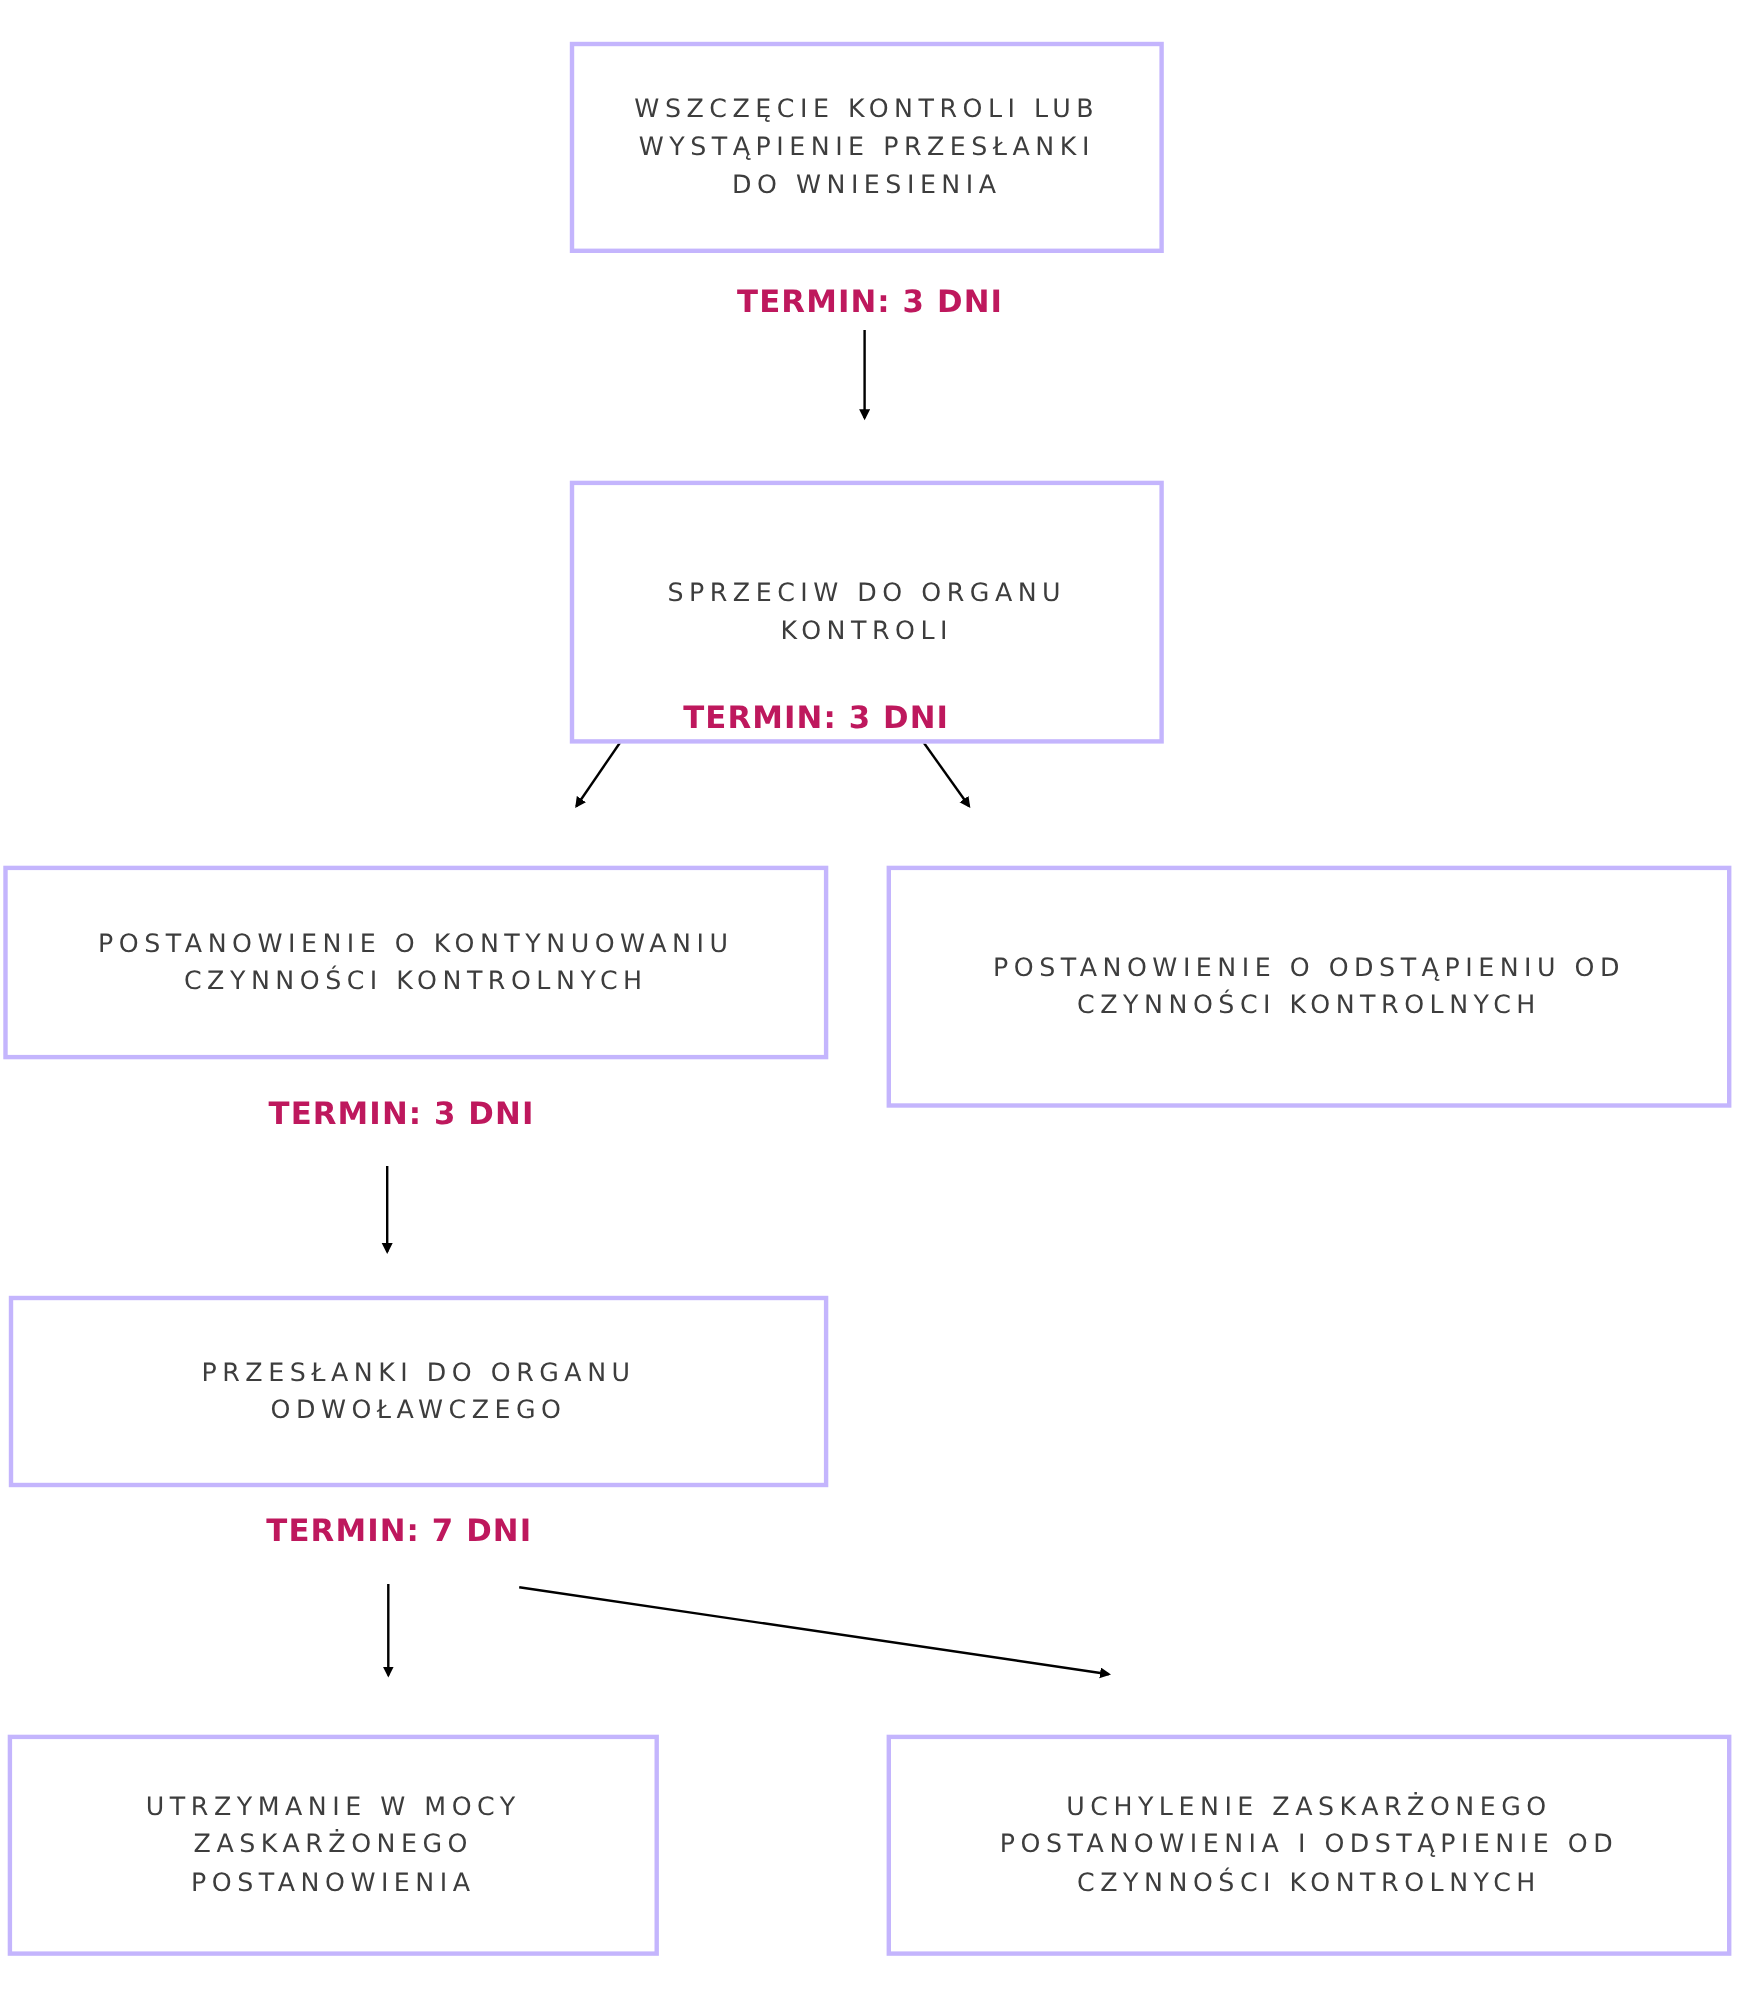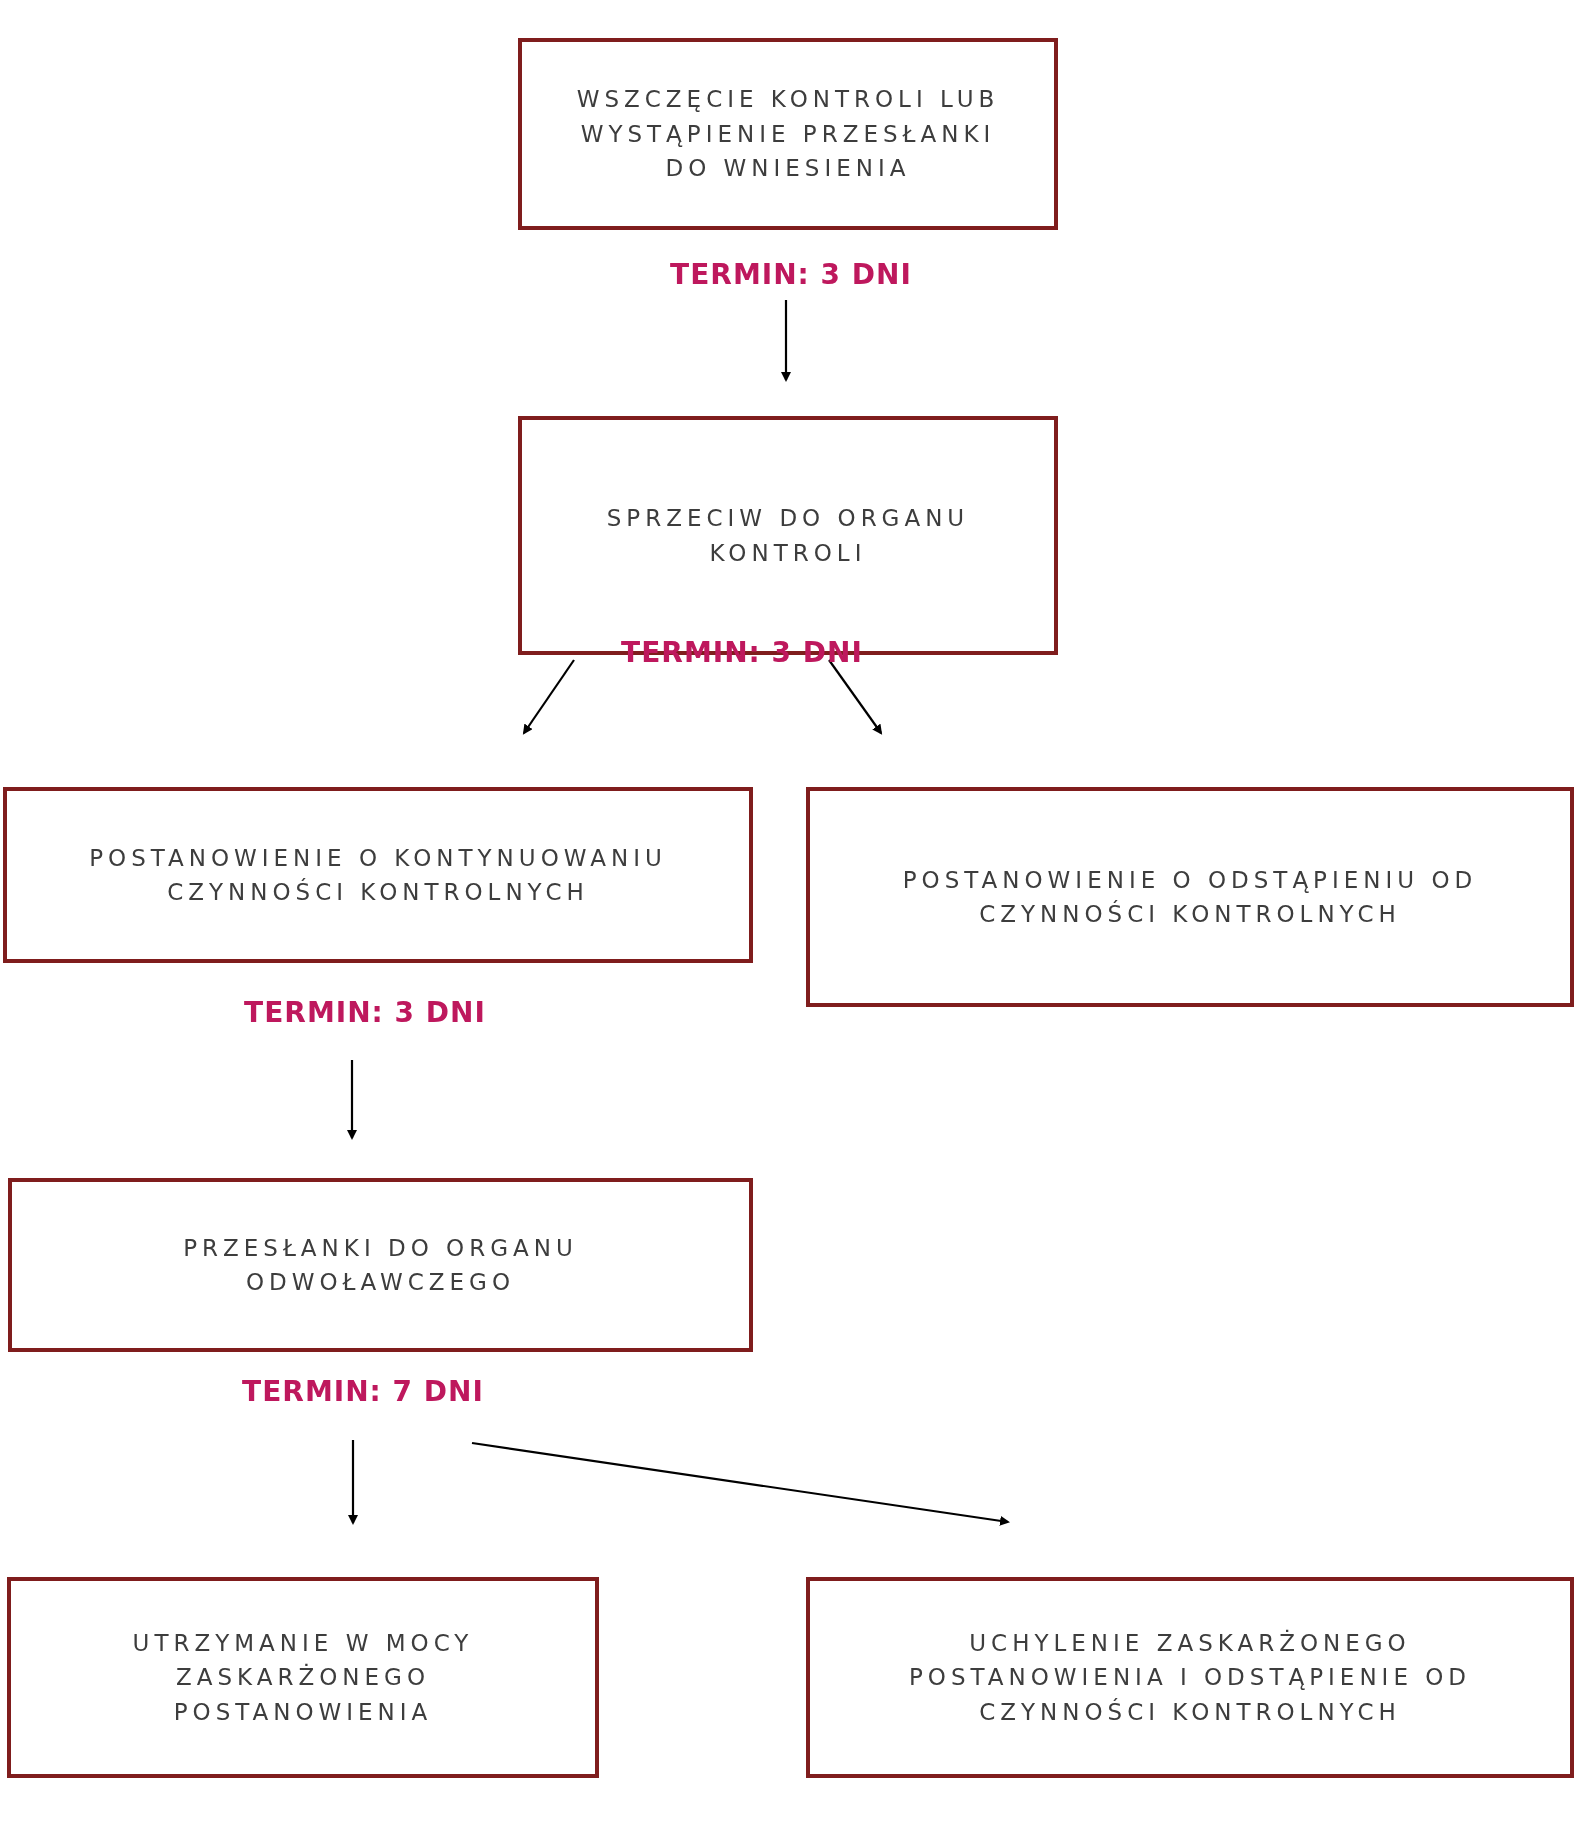--- a/index.html
+++ b/index.html
@@ -17,21 +17,21 @@
   }
   .arrows {
     position: absolute;
     left: 0; top: 0;
     width: 1582px;
     height: 1824px;
     pointer-events: none;
   }
   .node {
     position: absolute;
-    border: 4px solid #7f1d1d;
+    border: 4px solid #c4b5fd;
     background: #ffffff;
     display: flex;
     align-items: center;
     justify-content: center;
     box-sizing: border-box;
   }
   .node .node-label {
     white-space: pre-line;
     text-align: center;
     color: #3d3d3d;
@@ -44,21 +44,21 @@
     position: absolute;
     transform: translateX(-50%);
     white-space: nowrap;
     color: #be185d;
     font-weight: bold;
     font-size: 28px;
     letter-spacing: 1px;
   }
   
   #node-start        { left: 518px; top: 38px;   width: 540px; height: 192px; }
-  #node-sprzeciw     { left: 518px; top: 416px;  width: 540px; height: 239px; }
+  #node-sprzeciw     { left: 518px; top: 437px;  width: 540px; height: 239px; }
   #node-kontynuowanie{ left: 3px;   top: 787px;  width: 750px; height: 176px; }
   #node-odstapienie  { left: 806px; top: 787px;  width: 768px; height: 220px; }
   #node-zazalenie    { left: 8px;   top: 1178px; width: 745px; height: 174px; }
   #node-utrzymanie   { left: 7px;   top: 1577px; width: 592px; height: 201px; }
   #node-uchylenie    { left: 806px; top: 1577px; width: 768px; height: 201px; }
   
   #deadline-1 { left: 791px; top: 258px; }
   #deadline-2 { left: 742px; top: 636px; }
   #deadline-3 { left: 365px; top: 996px; }
   #deadline-4 { left: 363px; top: 1375px; }

